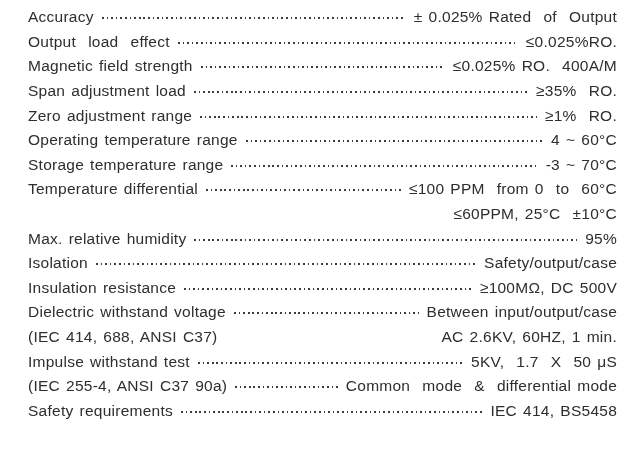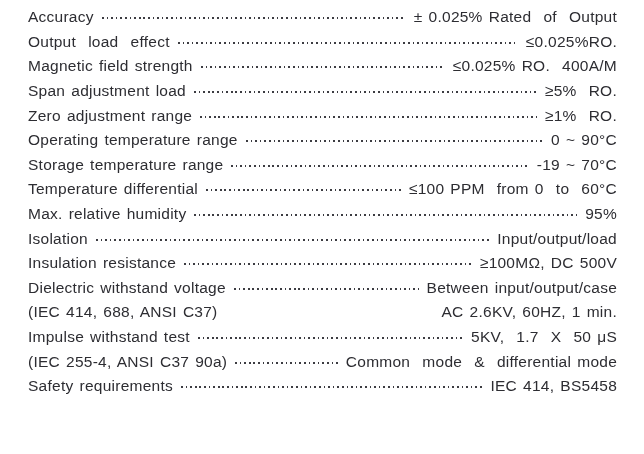--- a/index.html
+++ b/index.html
@@ -67,58 +67,63 @@
 
   <div class="spec-row">
     <span class="spec-label">Magnetic field strength</span>
     <span class="leader"></span>
     <span class="spec-value">≤0.025% RO.  400A/M</span>
   </div>
 
   <div class="spec-row">
     <span class="spec-label">Span adjustment load</span>
     <span class="leader"></span>
-    <span class="spec-value">≥5%  RO.</span>
+    <span class="spec-value">≥35%  RO.</span>
   </div>
 
   <div class="spec-row">
     <span class="spec-label">Zero adjustment range</span>
     <span class="leader"></span>
     <span class="spec-value">≥1%  RO.</span>
   </div>
 
   <div class="spec-row">
     <span class="spec-label">Operating temperature range</span>
     <span class="leader"></span>
-    <span class="spec-value">0 ~ 90°C</span>
+    <span class="spec-value">4 ~ 60°C</span>
   </div>
 
   <div class="spec-row">
     <span class="spec-label">Storage temperature range</span>
     <span class="leader"></span>
-    <span class="spec-value">-19 ~ 70°C</span>
+    <span class="spec-value">-3 ~ 70°C</span>
   </div>
 
   <div class="spec-row">
     <span class="spec-label">Temperature differential</span>
     <span class="leader"></span>
     <span class="spec-value">≤100 PPM  from 0  to  60°C</span>
   </div>
 
+  <div class="spec-row">
+    <span class="spec-label"></span>
+    <span class="leader no-dots"></span>
+    <span class="spec-value">≤60PPM, 25°C  ±10°C</span>
+  </div>
 
   <div class="spec-row">
     <span class="spec-label">Max. relative humidity</span>
     <span class="leader"></span>
     <span class="spec-value">95%</span>
   </div>
 
   <div class="spec-row">
     <span class="spec-label">Isolation</span>
     <span class="leader"></span>
-    <span class="spec-value">Input/output/load</span>
+    <span class="spec-value">Safety/output/case</span>
   </div>
 
   <div class="spec-row">
     <span class="spec-label">Insulation resistance</span>
     <span class="leader"></span>
     <span class="spec-value">≥100MΩ, DC 500V</span>
   </div>
 
   <div class="spec-row">
     <span class="spec-label">Dielectric withstand voltage</span>

